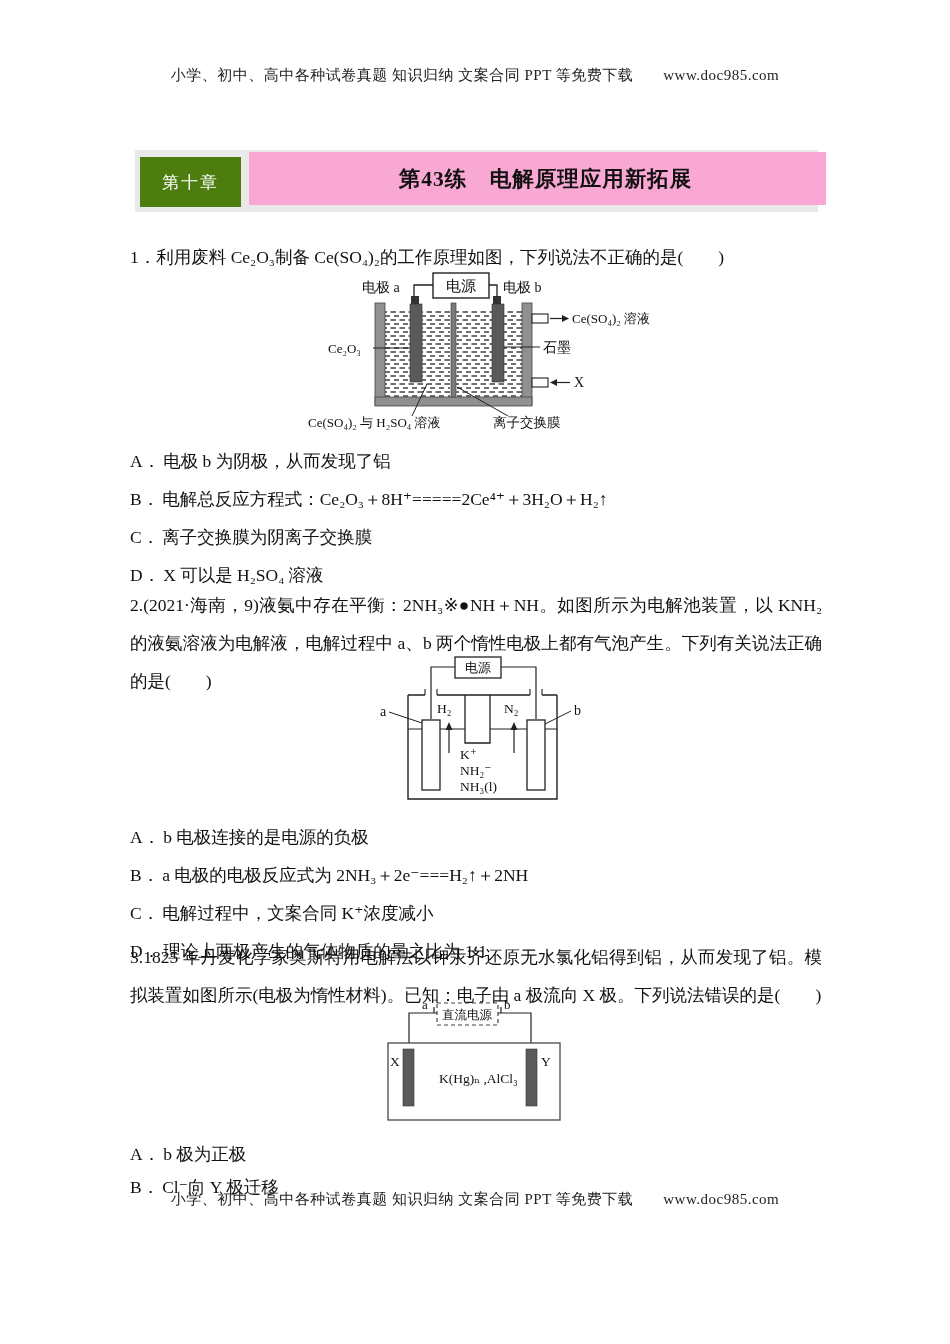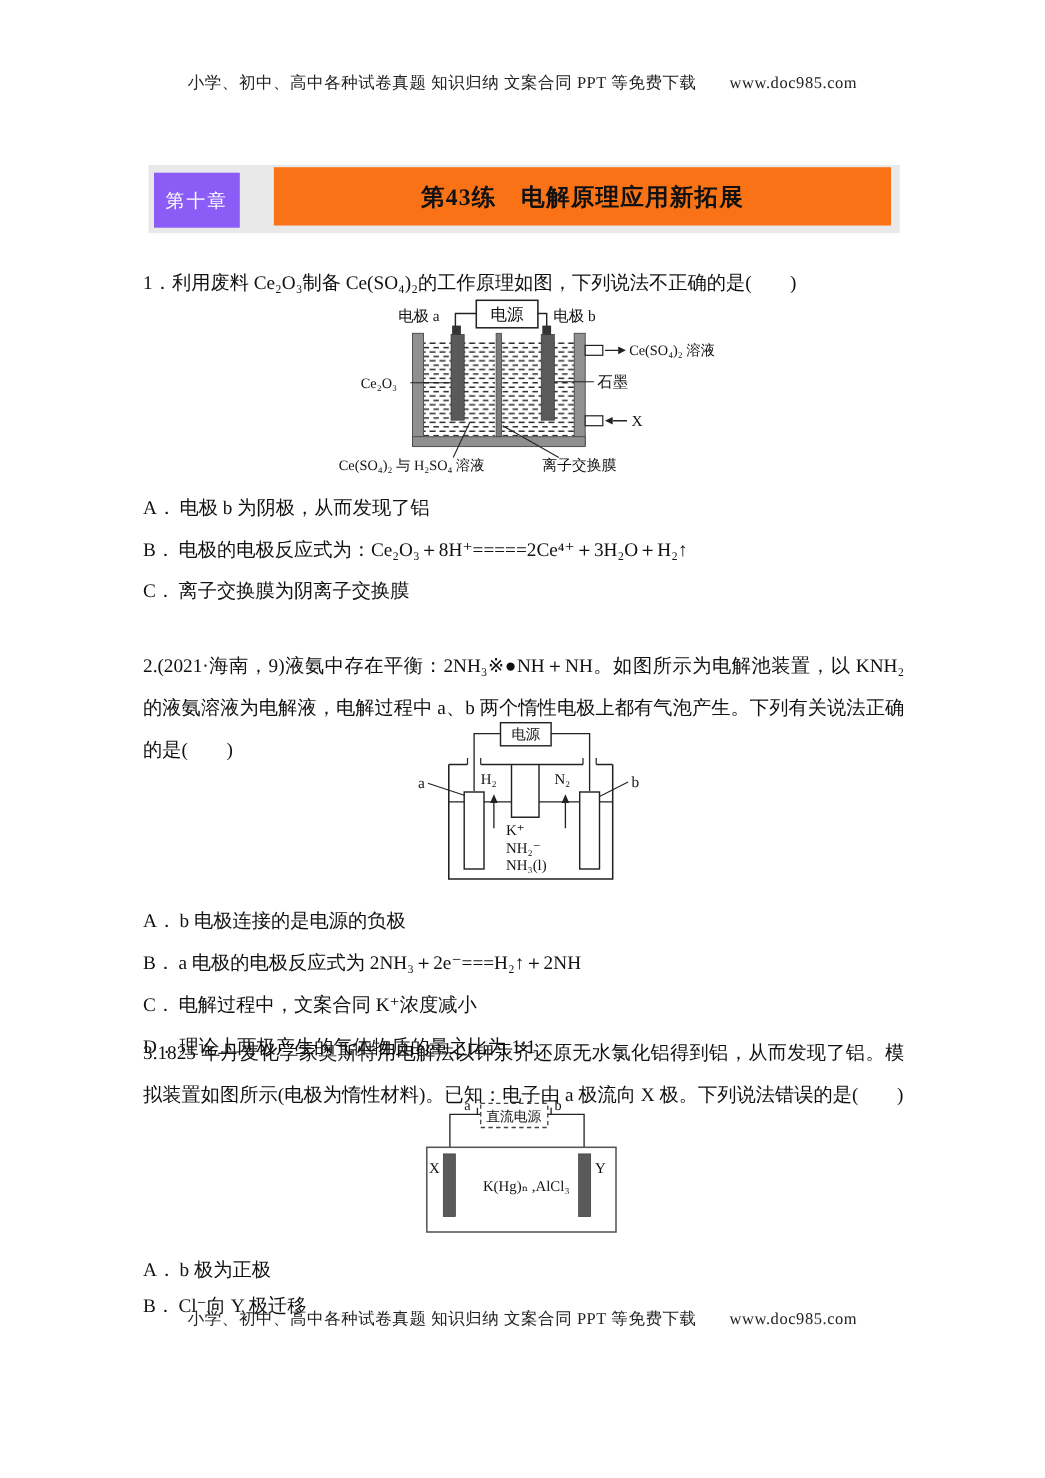--- a/index.html
+++ b/index.html
@@ -2,24 +2,24 @@
 <html><head>
 <meta charset="utf-8">
 <style>
   html,body{margin:0;padding:0;background:#fff;}
   .page{position:relative;width:950px;height:1344px;background:#ffffff;overflow:hidden;
         font-family:"Liberation Serif","DejaVu Serif","DejaVu Sans",serif;color:#111;}
   .center-row{position:absolute;left:0;width:100%;display:flex;justify-content:center;
               align-items:baseline;gap:30px;font-size:15px;color:#222;letter-spacing:.5px;}
   
   .banner-strip{position:absolute;left:135px;top:150px;width:683px;height:62px;background:#e9e9e9;}
-  .chapter-box{position:absolute;left:140px;top:157px;width:78px;height:50px;background:#8b5cf6;
+  .chapter-box{position:absolute;left:140px;top:157px;width:101px;height:50px;background:#4d7c0f;
                color:#fff;font-size:17px;display:flex;align-items:center;justify-content:center;letter-spacing:2px;}
-  .title-box{position:absolute;left:249px;top:152px;width:561px;height:53px;background:#f97316;
-             display:flex;align-items:center;justify-content:center;font-weight:bold;font-size:21.5px;letter-spacing:1px;}
+  .title-box{position:absolute;left:249px;top:152px;width:561px;height:53px;background:#f9a8d4;
+             display:flex;align-items:center;justify-content:center;font-weight:bold;font-size:21.5px;letter-spacing:1px;padding-left:16px;}
   
   .stem{position:absolute;left:130px;width:692px;font-size:17.5px;line-height:38px;text-align:justify;}
   .opts{position:absolute;left:130px;font-size:17.5px;}
   .opt{height:38px;line-height:38px;white-space:nowrap;}
   .opts-q3 .opt{height:33px;line-height:33px;}
   .opt .lab{margin-right:3px;}
   
   .dia{position:absolute;}
   .dia text{font-family:"Liberation Serif","DejaVu Serif","DejaVu Sans",serif;fill:#111;}
   .dia line,.dia path,.dia polyline{stroke:#222;fill:none;}
@@ -97,22 +97,23 @@
     <text x="28" y="83" font-size="13">Ce₂O₃</text>
     <text x="243" y="82" font-size="14">石墨</text>
     <text x="272" y="53" font-size="13">Ce(SO₄)₂ 溶液</text>
     <text x="274" y="117" font-size="14">X</text>
     <text x="8" y="157" font-size="13">Ce(SO₄)₂ 与 H₂SO₄ 溶液</text>
     <text x="193" y="157" font-size="13.5">离子交换膜</text>
   </svg>
 
   <div class="opts" style="top:442px;">
     <div class="opt"><span class="lab">A．</span><span>电极 b 为阴极，从而发现了铝</span></div>
-    <div class="opt"><span class="lab">B．</span><span>电极的电极反应式为：Ce₂O₃＋8H⁺=====2Ce⁴⁺＋3H₂O＋H₂↑</span></div>
+    <div class="opt"><span class="lab">B．</span><span>电解总反应方程式：Ce₂O₃＋8H⁺=====2Ce⁴⁺＋3H₂O＋H₂↑</span></div>
     <div class="opt"><span class="lab">C．</span><span>离子交换膜为阴离子交换膜</span></div>
+    <div class="opt"><span class="lab">D．</span><span>X 可以是 H₂SO₄ 溶液</span></div>
   </div>
 
   <div class="stem" style="top:586px;">2.(2021·海南，9)液氨中存在平衡：2NH₃※●NH＋NH。如图所示为电解池装置，以 KNH₂的液氨溶液为电解液，电解过程中 a、b 两个惰性电极上都有气泡产生。下列有关说法正确的是(　　)</div>
 
   <svg class="dia" style="left:375px;top:652px;" width="240" height="158" viewBox="0 0 240 158">
 
     <rect x="80" y="5" width="46" height="21" fill="#fff" stroke="#222" stroke-width="1.3"></rect>
     <text x="103" y="20" font-size="13" text-anchor="middle">电源</text>
     <g stroke-width="1.2">
       <polyline points="80,15 56,15 56,67"></polyline>

